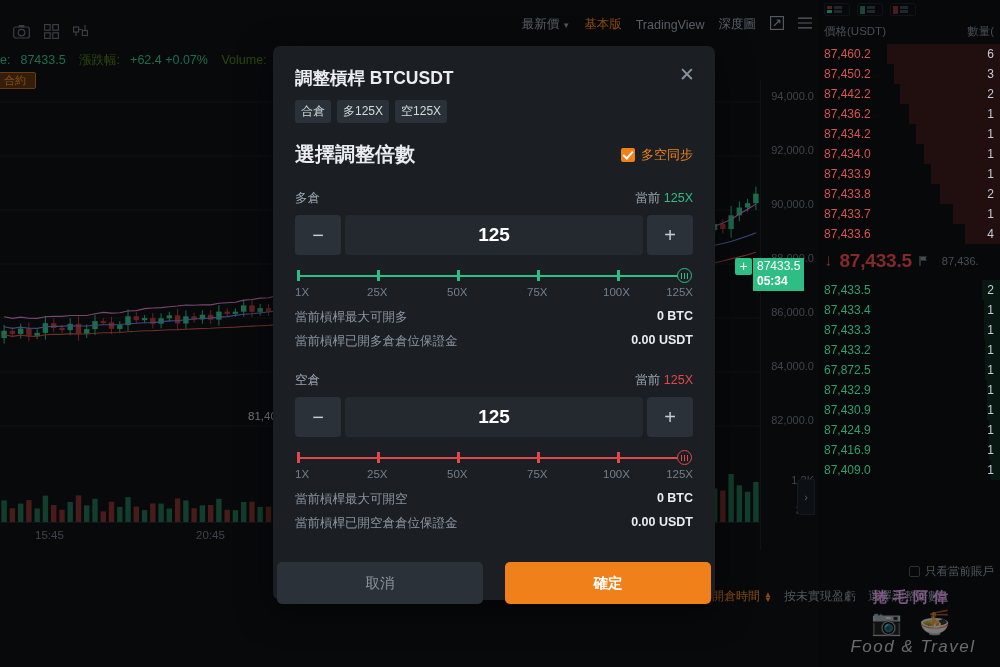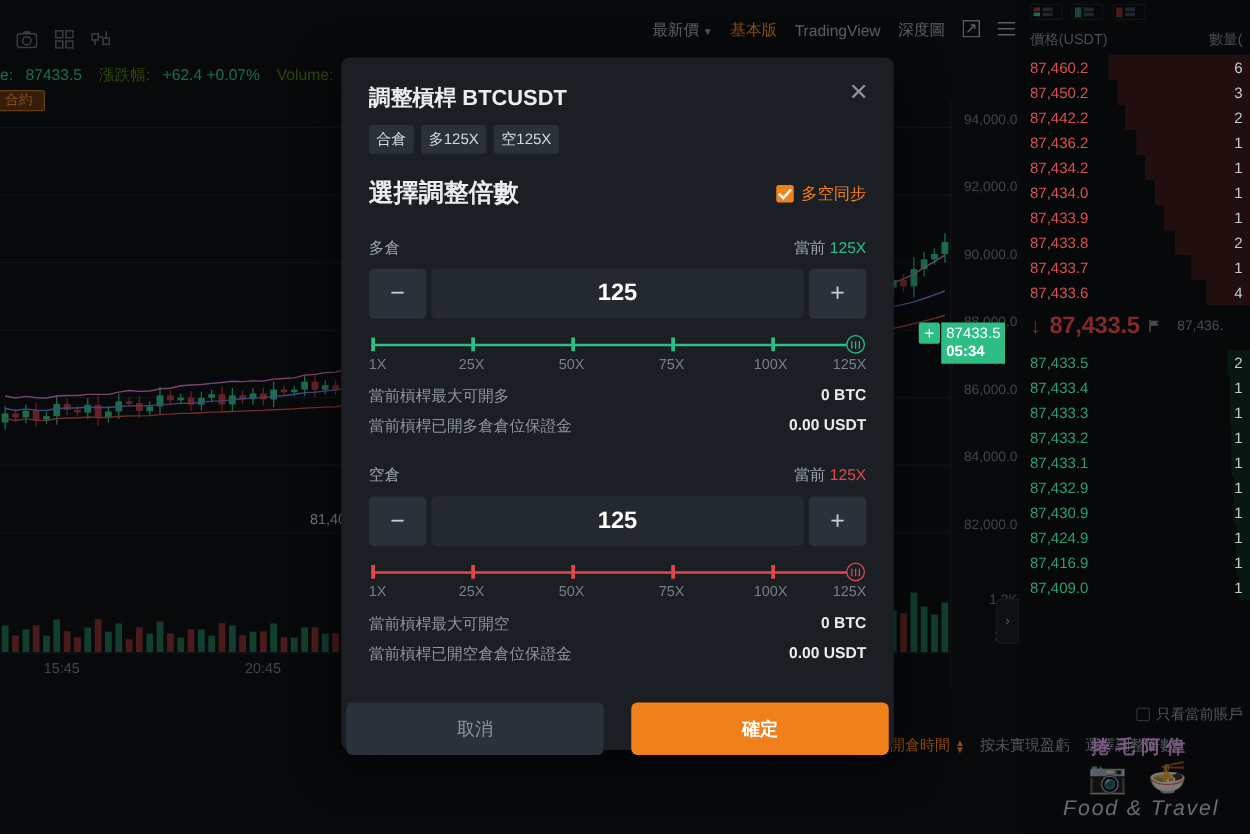--- a/index.html
+++ b/index.html
@@ -647,21 +647,21 @@
           <span class="px">87,433.3</span>
           <span class="qty">1</span>
         </div>
         <div class="row bid">
           <span class="depth" style="width:8%"></span>
           <span class="px">87,433.2</span>
           <span class="qty">1</span>
         </div>
         <div class="row bid">
           <span class="depth" style="width:8%"></span>
-          <span class="px">87,433.1</span>
+          <span class="px">67,872.5</span>
           <span class="qty">1</span>
         </div>
         <div class="row bid">
           <span class="depth" style="width:7%"></span>
           <span class="px">87,432.9</span>
           <span class="qty">1</span>
         </div>
         <div class="row bid">
           <span class="depth" style="width:7%"></span>
           <span class="px">87,430.9</span>

